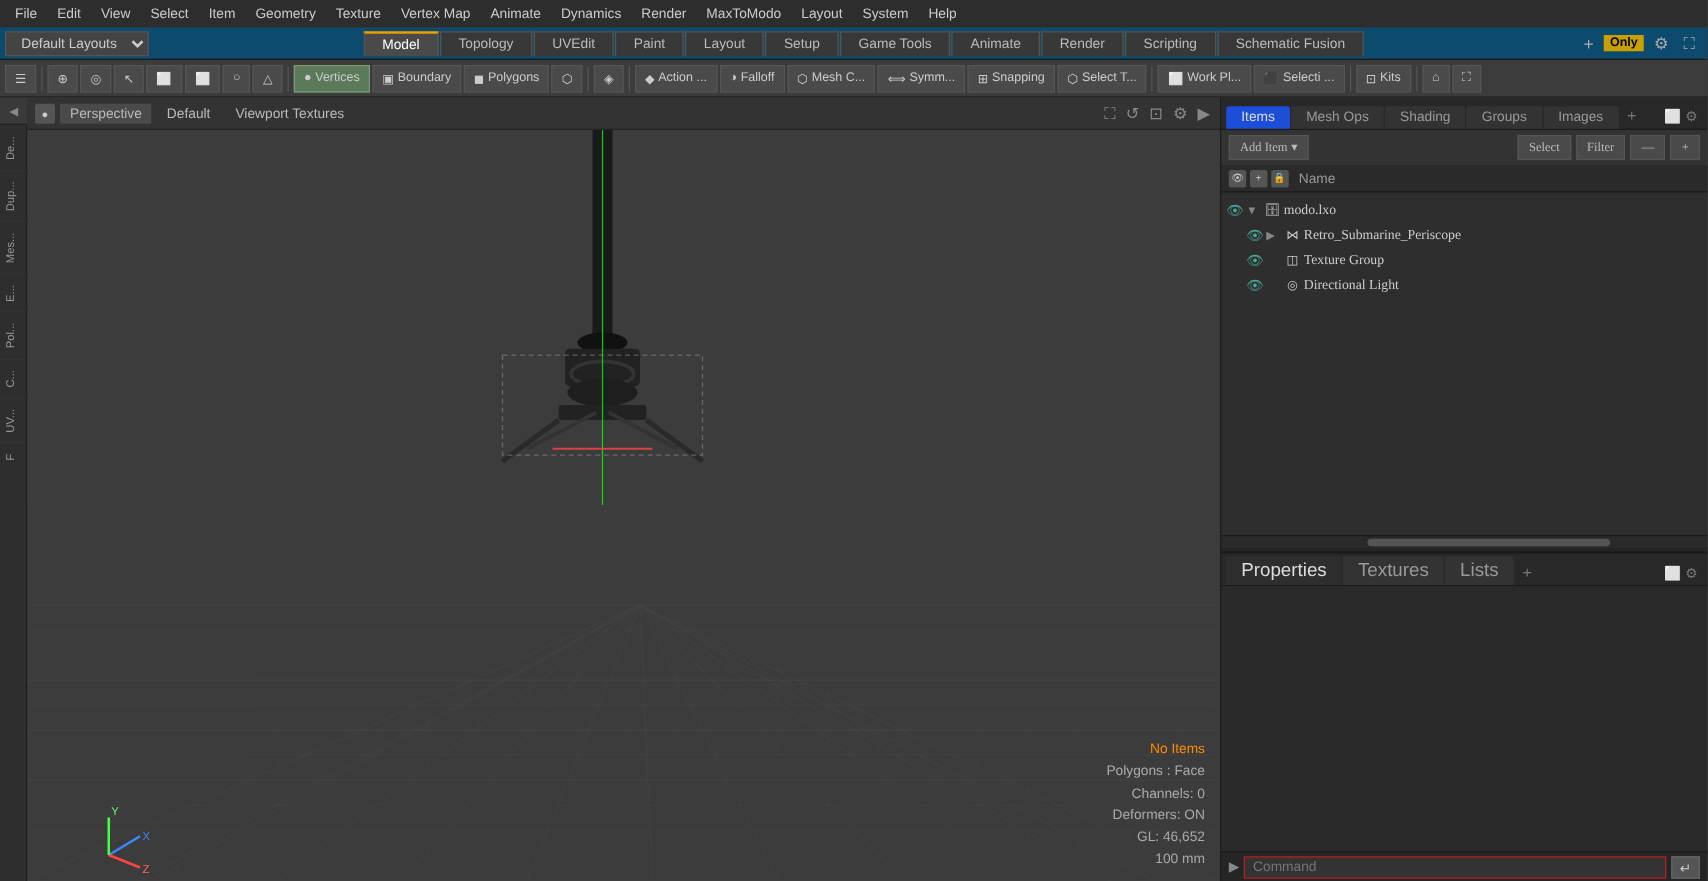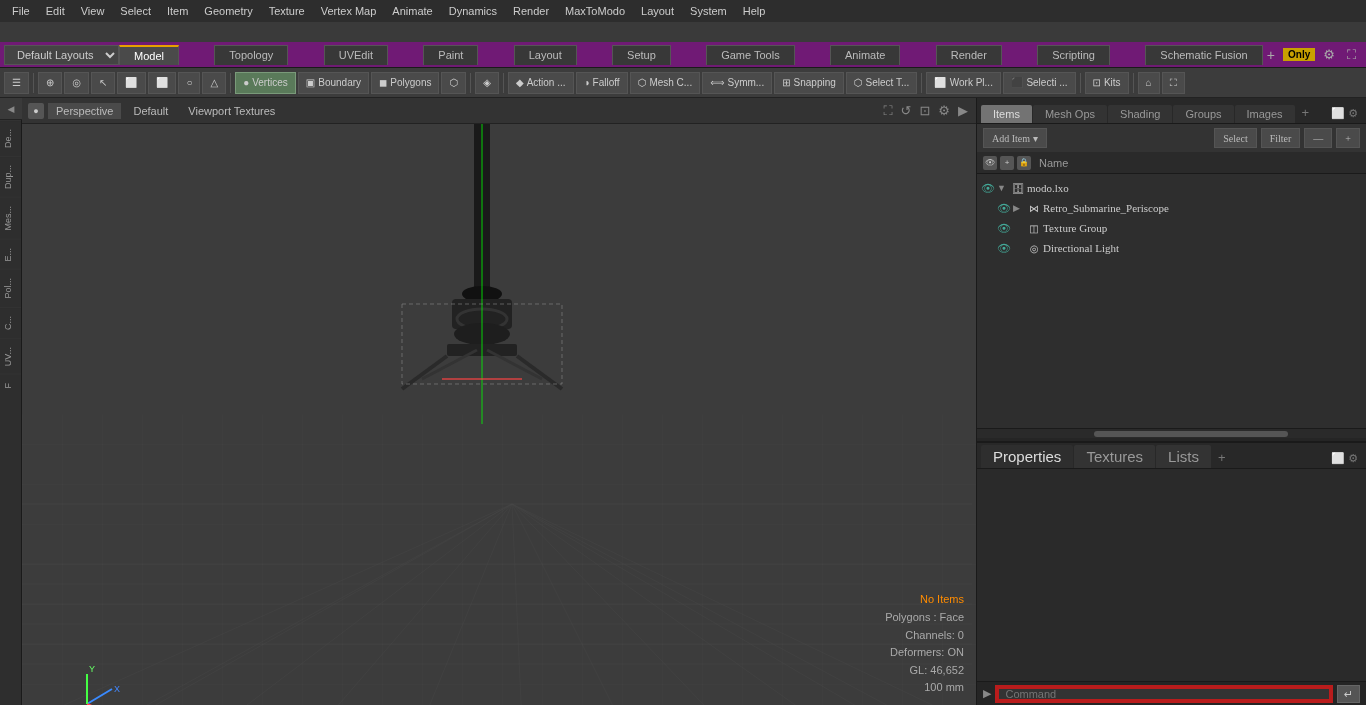--- a/index.html
+++ b/index.html
@@ -29,40 +29,39 @@
       padding: 2px 6px;
       cursor: pointer;
       color: #ccc;
       font-size: 11px;
     }
 
     
     .layout-bar {
       display: flex;
       align-items: center;
-      background: #701a75;
+      background: #0c4a6e;
       height: 26px;
       flex-shrink: 0;
       border-bottom: 1px solid #1a1a1a;
-      margin-top: 20px;
     }
     .layout-dropdown {
       background: #444;
       color: #ccc;
       border: 1px solid #555;
       padding: 2px 8px;
       font-size: 11px;
       margin-left: 4px;
       height: 20px;
       cursor: pointer;
     }
     .layout-tabs {
       display: flex;
       flex: 1;
-      justify-content: space-between;
+      justify-content: center;
       gap: 1px;
     }
     .layout-tab {
       padding: 3px 14px;
       cursor: pointer;
       color: #bbb;
       font-size: 11px;
       background: #383838;
       border-top: 1px solid #555;
       border-left: 1px solid #555;
@@ -275,21 +274,21 @@
     .panel-tab {
       padding: 3px 12px;
       cursor: pointer;
       color: #999;
       font-size: 11px;
       background: #333;
       border-top-left-radius: 2px;
       border-top-right-radius: 2px;
     }
     .panel-tab.active {
-      background: #737373;
+      background: #1d4ed8;
       color: #ddd;
     }
     .panel-tab-add {
       color: #777;
       padding: 3px 6px;
       cursor: pointer;
       font-size: 13px;
     }
     .panel-expand-icon {
       margin-left: auto;
@@ -490,21 +489,21 @@
       border-top: 1px solid #1a1a1a;
     }
     .cmd-arrow {
       color: #888;
       font-size: 11px;
       flex-shrink: 0;
     }
     .cmd-input {
       flex: 1;
       background: #333;
-      border: 4px solid #b91c1c;
+      border: 1px solid #b91c1c;
       color: #ccc;
       font-size: 11px;
       padding: 2px 6px;
       height: 18px;
     }
     .cmd-go-btn {
       background: #555;
       border: 1px solid #666;
       color: #ccc;
       font-size: 11px;

